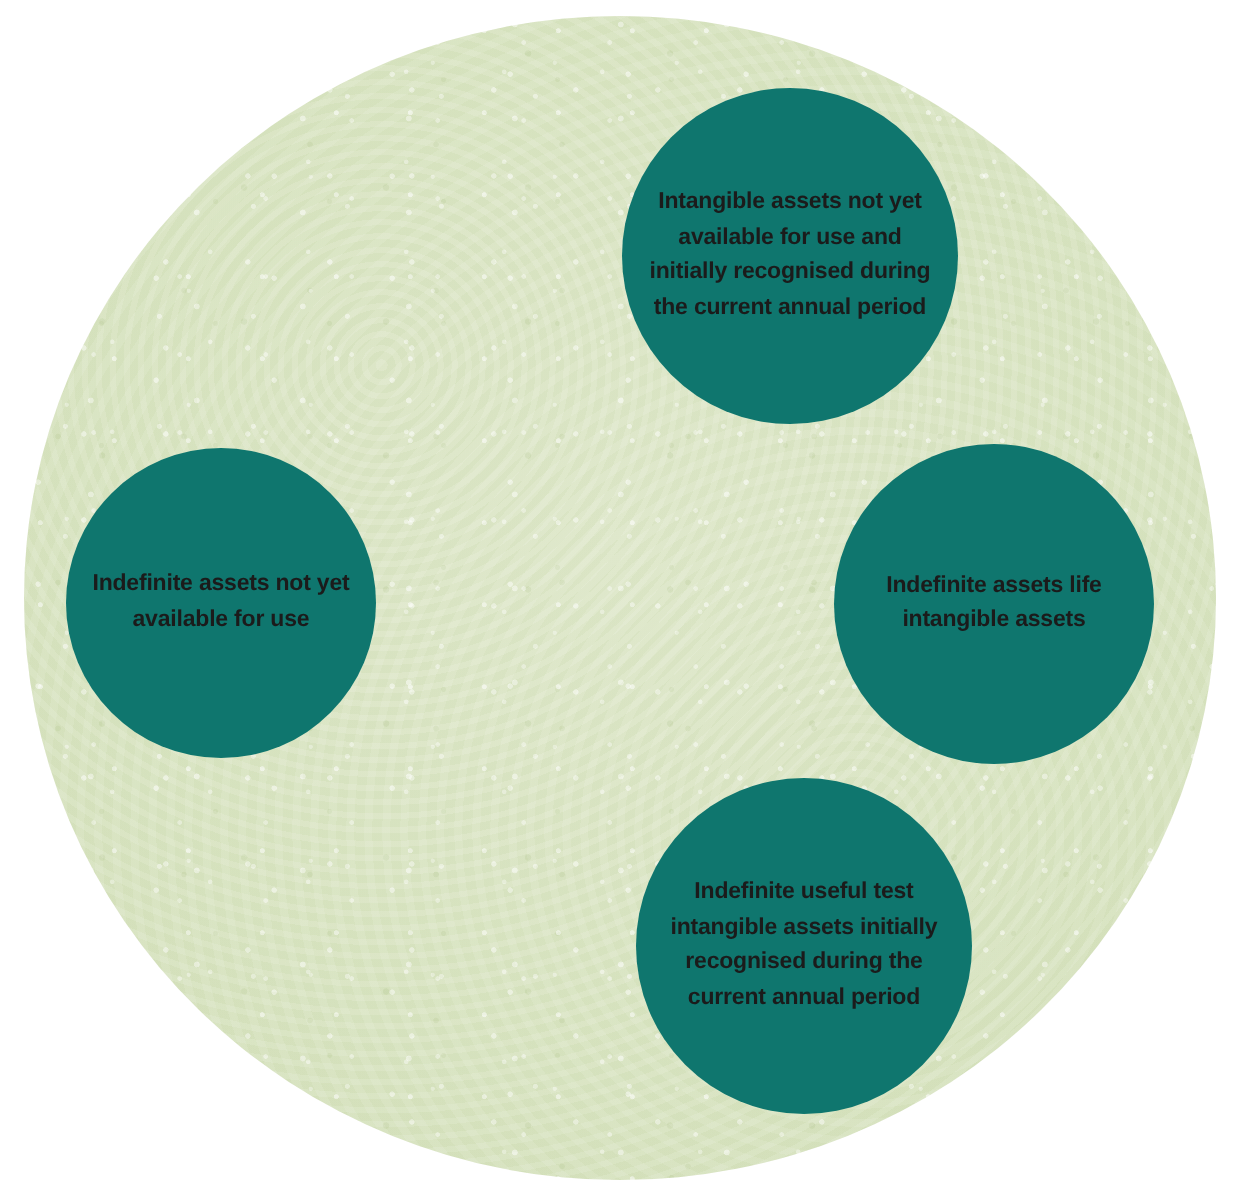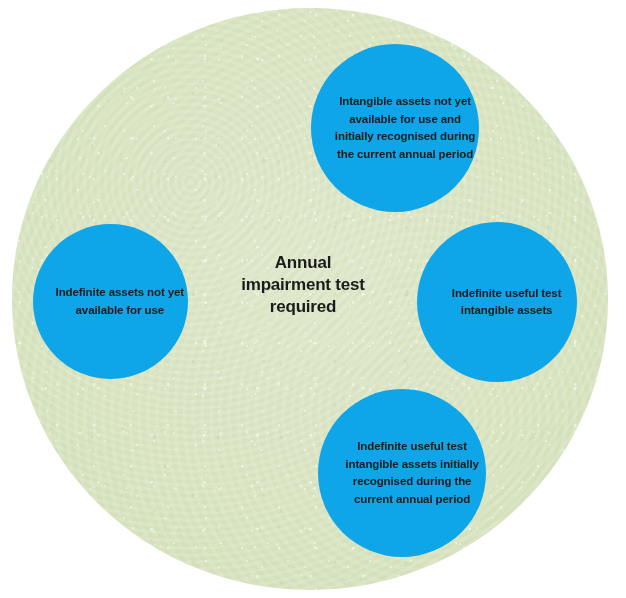--- a/index.html
+++ b/index.html
@@ -57,24 +57,24 @@
       repeating-radial-gradient(circle at 70% 70%, rgba(255,255,255,0.09) 0 4px, rgba(182,204,146,0.06) 4px 9px);
     mix-blend-mode: normal;
     opacity: 0.75;
     pointer-events: none;
   }
 
   
   .bubble {
     position: absolute;
     border-radius: 50%;
-    background: #0ea5e9;
+    background: #0f766e;
     display: flex;
     align-items: center;
-    justify-content: flex-end;
+    justify-content: center;
     box-sizing: border-box;
   }
   .bubble-text {
     color: #1b1b1b;
     font-weight: bold;
     font-size: 11.5px;
     line-height: 17.5px;
     text-align: center;
     letter-spacing: -0.1px;
     width: 88%;
@@ -113,27 +113,22 @@
 
   <div class="bubble b-intang-new">
     <div class="bubble-text">Intangible assets not yet available for use and initially recognised during the current annual period</div>
   </div>
 
   <div class="bubble b-intang-notyet">
     <div class="bubble-text">Indefinite assets not yet available for use</div>
   </div>
 
   <div class="bubble b-indef-life">
-    <div class="bubble-text">Indefinite useful test intangible assets</div>
+    <div class="bubble-text">Indefinite assets life intangible assets</div>
   </div>
 
 
   <div class="bubble b-indef-new">
     <div class="bubble-text">Indefinite useful test intangible assets initially recognised during the current annual period</div>
   </div>
 
-  <div class="center-label">
-    <span>Annual</span>
-    <span>impairment test</span>
-    <span>required</span>
-  </div>
 
 </div>
 
 </body></html>

